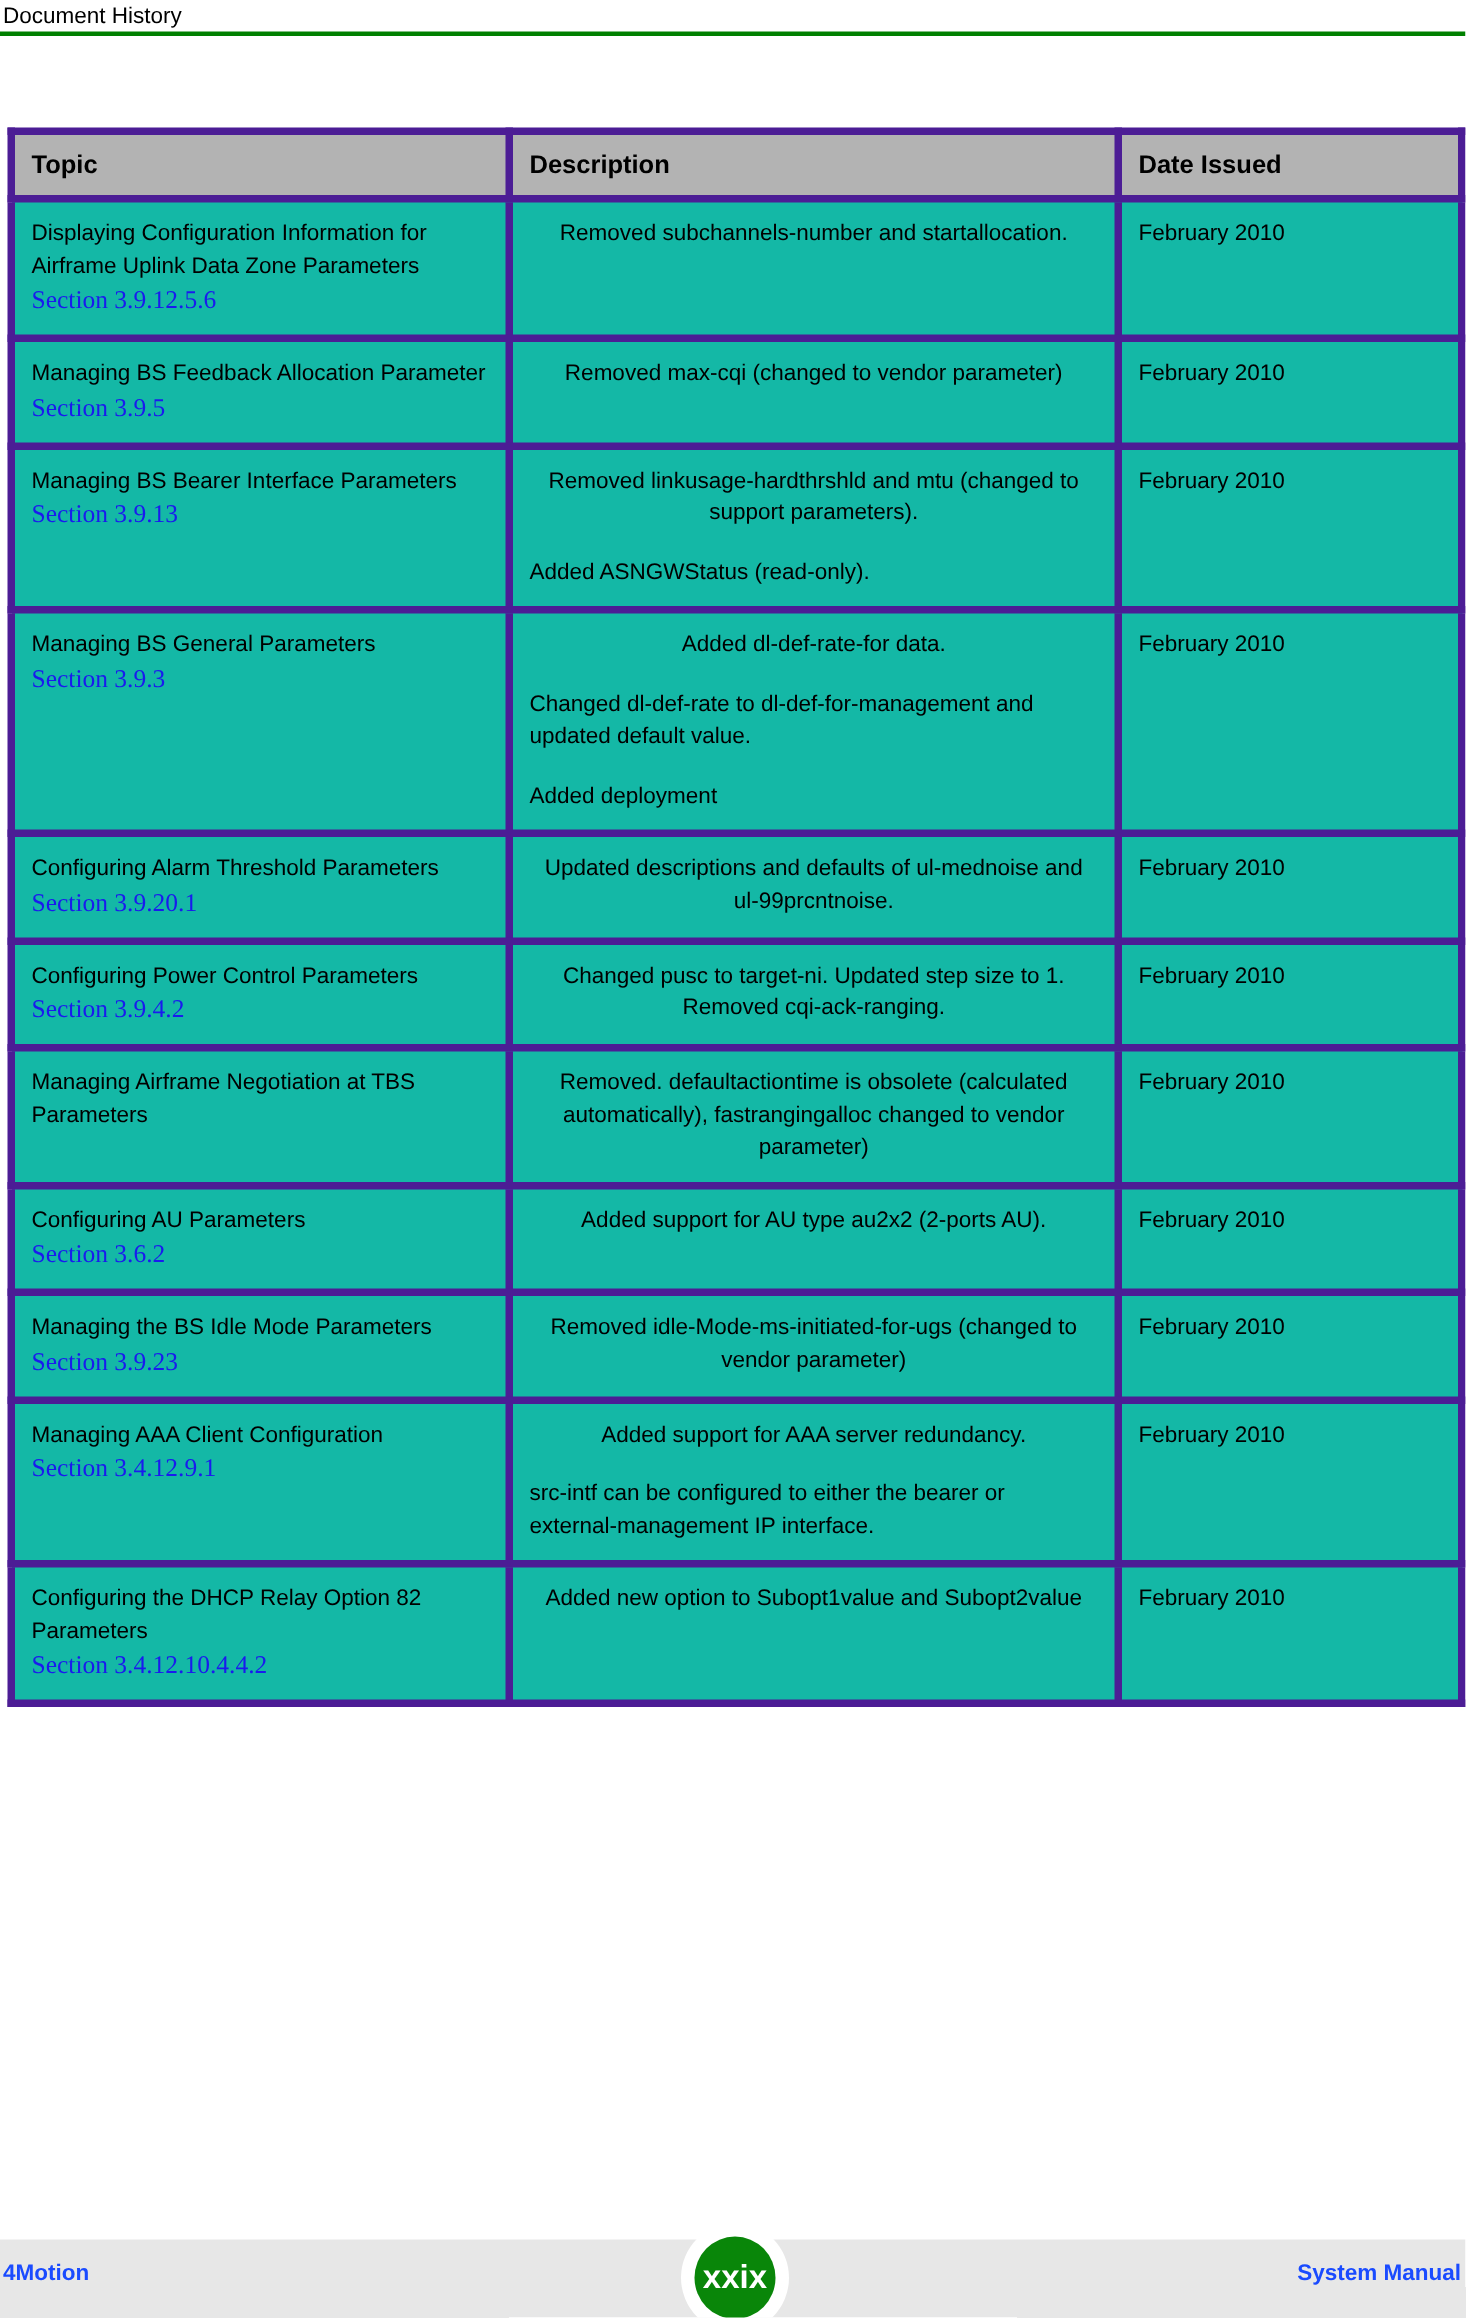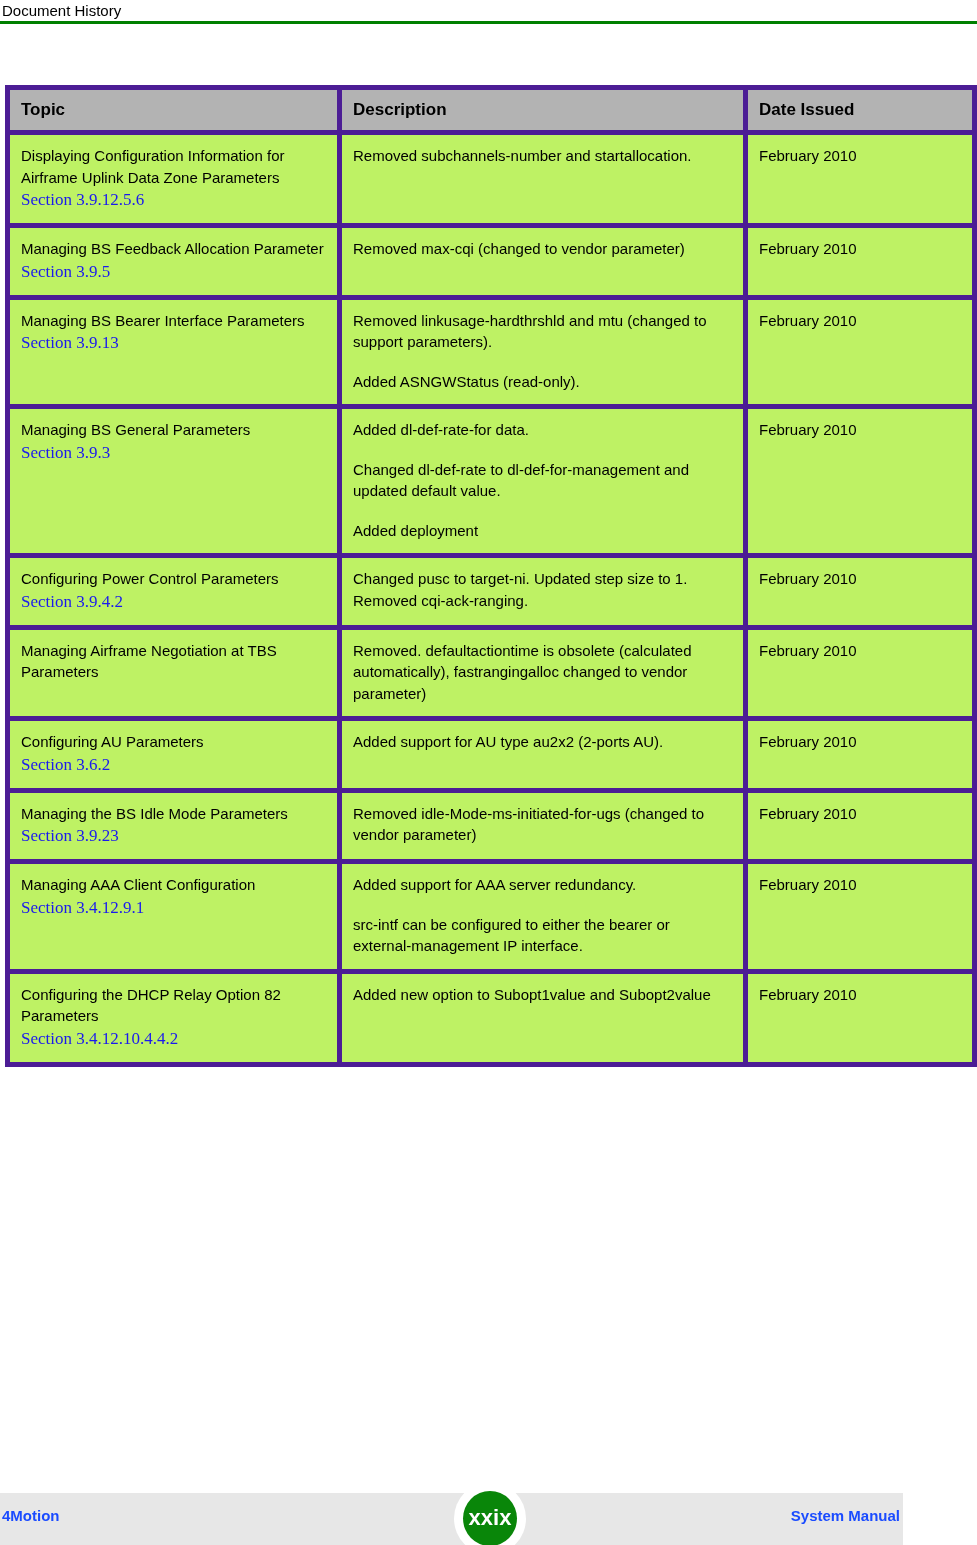--- a/index.html
+++ b/index.html
@@ -64,45 +64,45 @@
   .history-table thead th {
     background: #b3b3b3;
     font-size: 17px;
     font-weight: bold;
     color: #000000;
     padding-top: 9px;
     padding-bottom: 9px;
     line-height: 22px;
   }
   .history-table tbody td {
-    background: #bef264;
+    background: #14b8a6;
     font-size: 15px;
     color: #000000;
     line-height: 21.5px;
   }
   .cell-line { display: block; }
   .cell-para { display: block; margin-top: 18px; }
-  .cell-para:first-child { margin-top: 0; }
+  .cell-para:first-child { margin-top: 0; text-align: center; }
 
   .section-link {
     display: block;
     color: #1a1aee;
     font-family: Liberation Serif, serif;
     font-size: 17px;
     line-height: 22px;
     margin-top: 1px;
     white-space: nowrap;
   }
 
   
   .page-footer {
     position: absolute;
     left: 0;
     top: 1493px;
-    width: 903px;
+    width: 977px;
     height: 52px;
     background: #e7e7e7;
   }
   .footer-left {
     position: absolute;
     left: 2px;
     top: 14px;
     font-size: 15px;
     font-weight: bold;
     color: #1a4bff;
@@ -215,20 +215,32 @@
           <span class="cell-para">Added dl-def-rate-for data.</span>
           <span class="cell-para">Changed dl-def-rate to dl-def-for-management and updated default value.</span>
           <span class="cell-para">Added deployment</span>
         </td>
         <td>
           <span class="cell-line">February 2010</span>
         </td>
       </tr>
       <tr>
         <td>
+          <span class="cell-line">Configuring Alarm Threshold Parameters</span>
+          <a class="section-link">Section 3.9.20.1</a>
+        </td>
+        <td>
+          <span class="cell-para">Updated descriptions and defaults of ul-mednoise and ul-99prcntnoise.</span>
+        </td>
+        <td>
+          <span class="cell-line">February 2010</span>
+        </td>
+      </tr>
+      <tr>
+        <td>
           <span class="cell-line">Configuring Power Control Parameters</span>
           <a class="section-link">Section 3.9.4.2</a>
         </td>
         <td>
           <span class="cell-para">Changed pusc to target-ni. Updated step size to 1. Removed cqi-ack-ranging.</span>
         </td>
         <td>
           <span class="cell-line">February 2010</span>
         </td>
       </tr>

